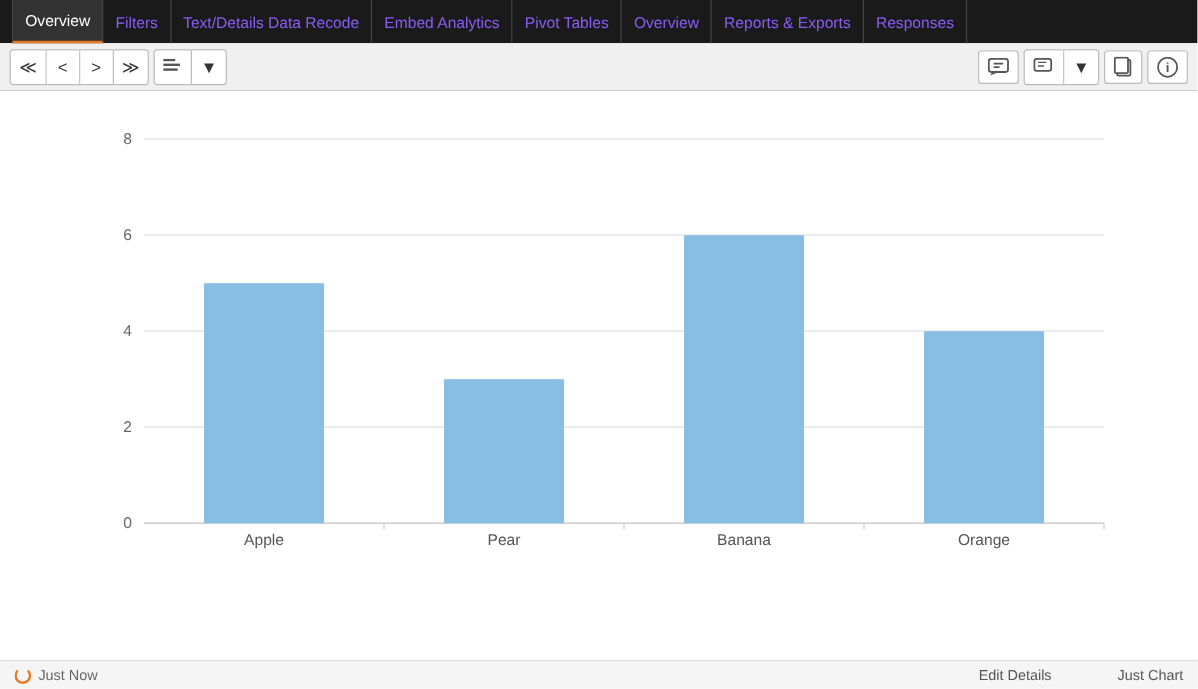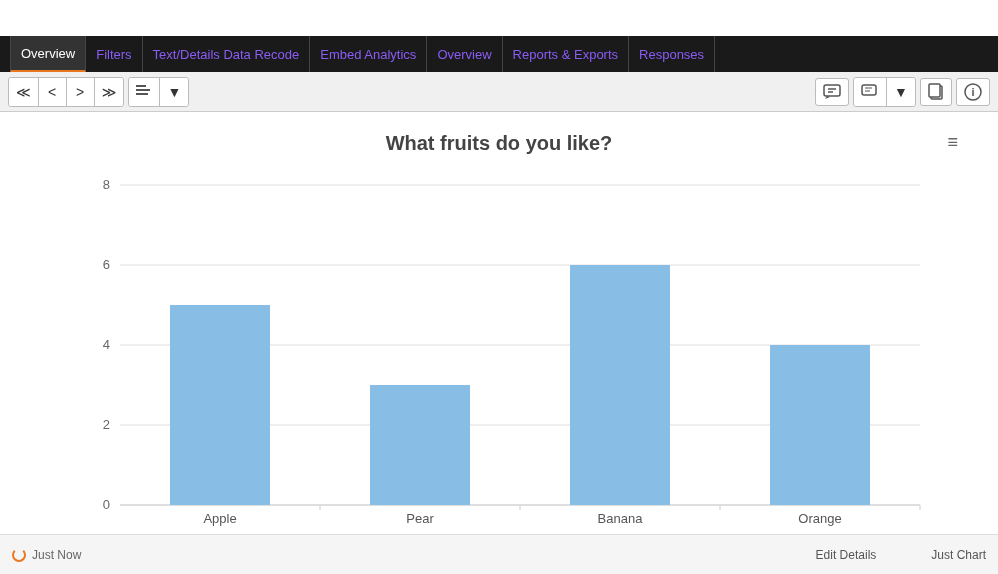--- a/index.html
+++ b/index.html
@@ -5,21 +5,20 @@
     * { margin: 0; padding: 0; box-sizing: border-box; }
     body { font-family: Arial, sans-serif; background: #fff; width: 998px; height: 574px; overflow: hidden; }
 
     
     #top-nav {
       background: #1a1a1a;
       height: 36px;
       display: flex;
       align-items: center;
       padding: 0 10px;
-      margin-top: 36px;
     }
     .nav-item {
       color: #8b5cf6;
       font-size: 13px;
       padding: 0 10px;
       height: 36px;
       display: flex;
       align-items: center;
       cursor: pointer;
       text-decoration: none;
@@ -106,21 +105,21 @@
       position: relative;
       width: 100%;
     }
 
     
     #status-bar {
       position: absolute;
       bottom: 0;
       left: 0;
       width: 998px;
-      height: 40px;
+      height: 24px;
       background: #f5f5f5;
       border-top: 1px solid #ddd;
       display: flex;
       align-items: center;
       justify-content: space-between;
       padding: 0 12px;
     }
     .status-left { display: flex; align-items: center; gap: 6px; font-size: 12px; color: #666; }
     .status-right { display: flex; align-items: center; gap: 12px; font-size: 12px; }
     .status-right a { color: #555; text-decoration: none; cursor: pointer; padding-left: 43px; }
@@ -134,20 +133,21 @@
     }
   </style>
 </head>
 <body>
 
 <nav id="top-nav">
   <a class="nav-item active">Overview</a>
   <a class="nav-item">Filters</a>
   <a class="nav-item">Text/Details Data Recode</a>
   <a class="nav-item">Embed Analytics</a>
+  <a class="nav-item">Pivot Tables</a>
   <a class="nav-item">Overview</a>
   <a class="nav-item">Reports &amp; Exports</a>
   <a class="nav-item">Responses</a>
 </nav>
 
 <div id="toolbar">
   <div class="toolbar-left">
     <div class="tb-btn-group">
       <button class="tb-btn">≪</button>
       <button class="tb-btn">&lt;</button>
@@ -194,24 +194,20 @@
       <svg width="18" height="18" viewBox="0 0 18 18">
         <circle cx="9" cy="9" r="8" fill="none" stroke="#555" stroke-width="1.5"></circle>
         <text x="9" y="13" text-anchor="middle" font-size="11" fill="#555" font-weight="bold">i</text>
       </svg>
     </button>
   </div>
 </div>
 
 <div id="main">
   <div id="chart-container">
-    <div style="position:relative;">
-      <h2 id="chart-title">What fruits do you like?</h2>
-      <div id="menu-icon">≡</div>
-    </div>
 
     <div id="chart-svg-wrapper">
       <svg id="chart-svg" width="860" height="370" viewBox="0 0 860 370" style="margin-left:40px;">
 
         <line x1="40" y1="340" x2="840" y2="340" stroke="#e0e0e0" stroke-width="1"></line>
         <line x1="40" y1="260" x2="840" y2="260" stroke="#e0e0e0" stroke-width="1"></line>
         <line x1="40" y1="180" x2="840" y2="180" stroke="#e0e0e0" stroke-width="1"></line>
         <line x1="40" y1="100" x2="840" y2="100" stroke="#e0e0e0" stroke-width="1"></line>
         <line x1="40" y1="20" x2="840" y2="20" stroke="#e0e0e0" stroke-width="1"></line>
 

